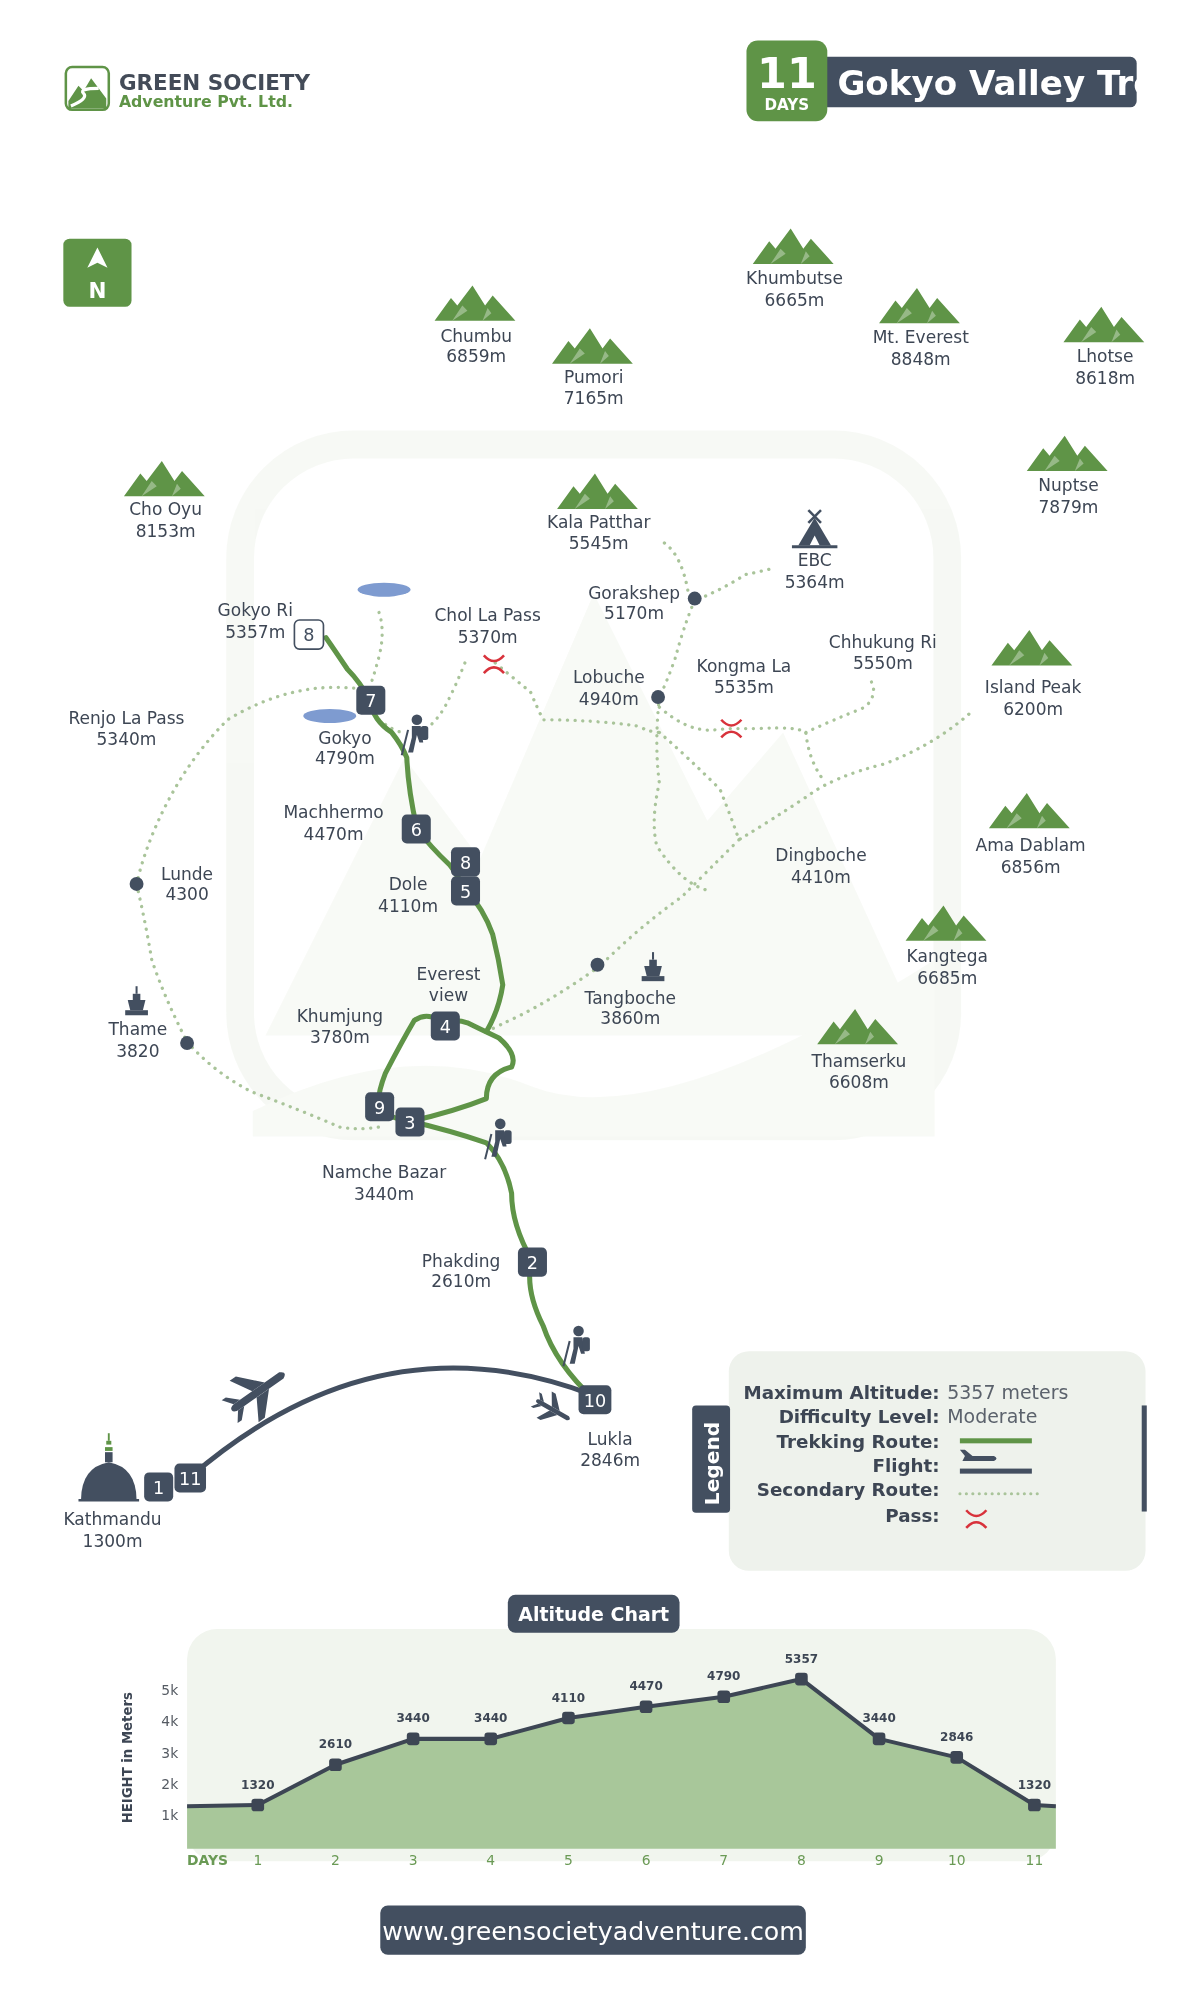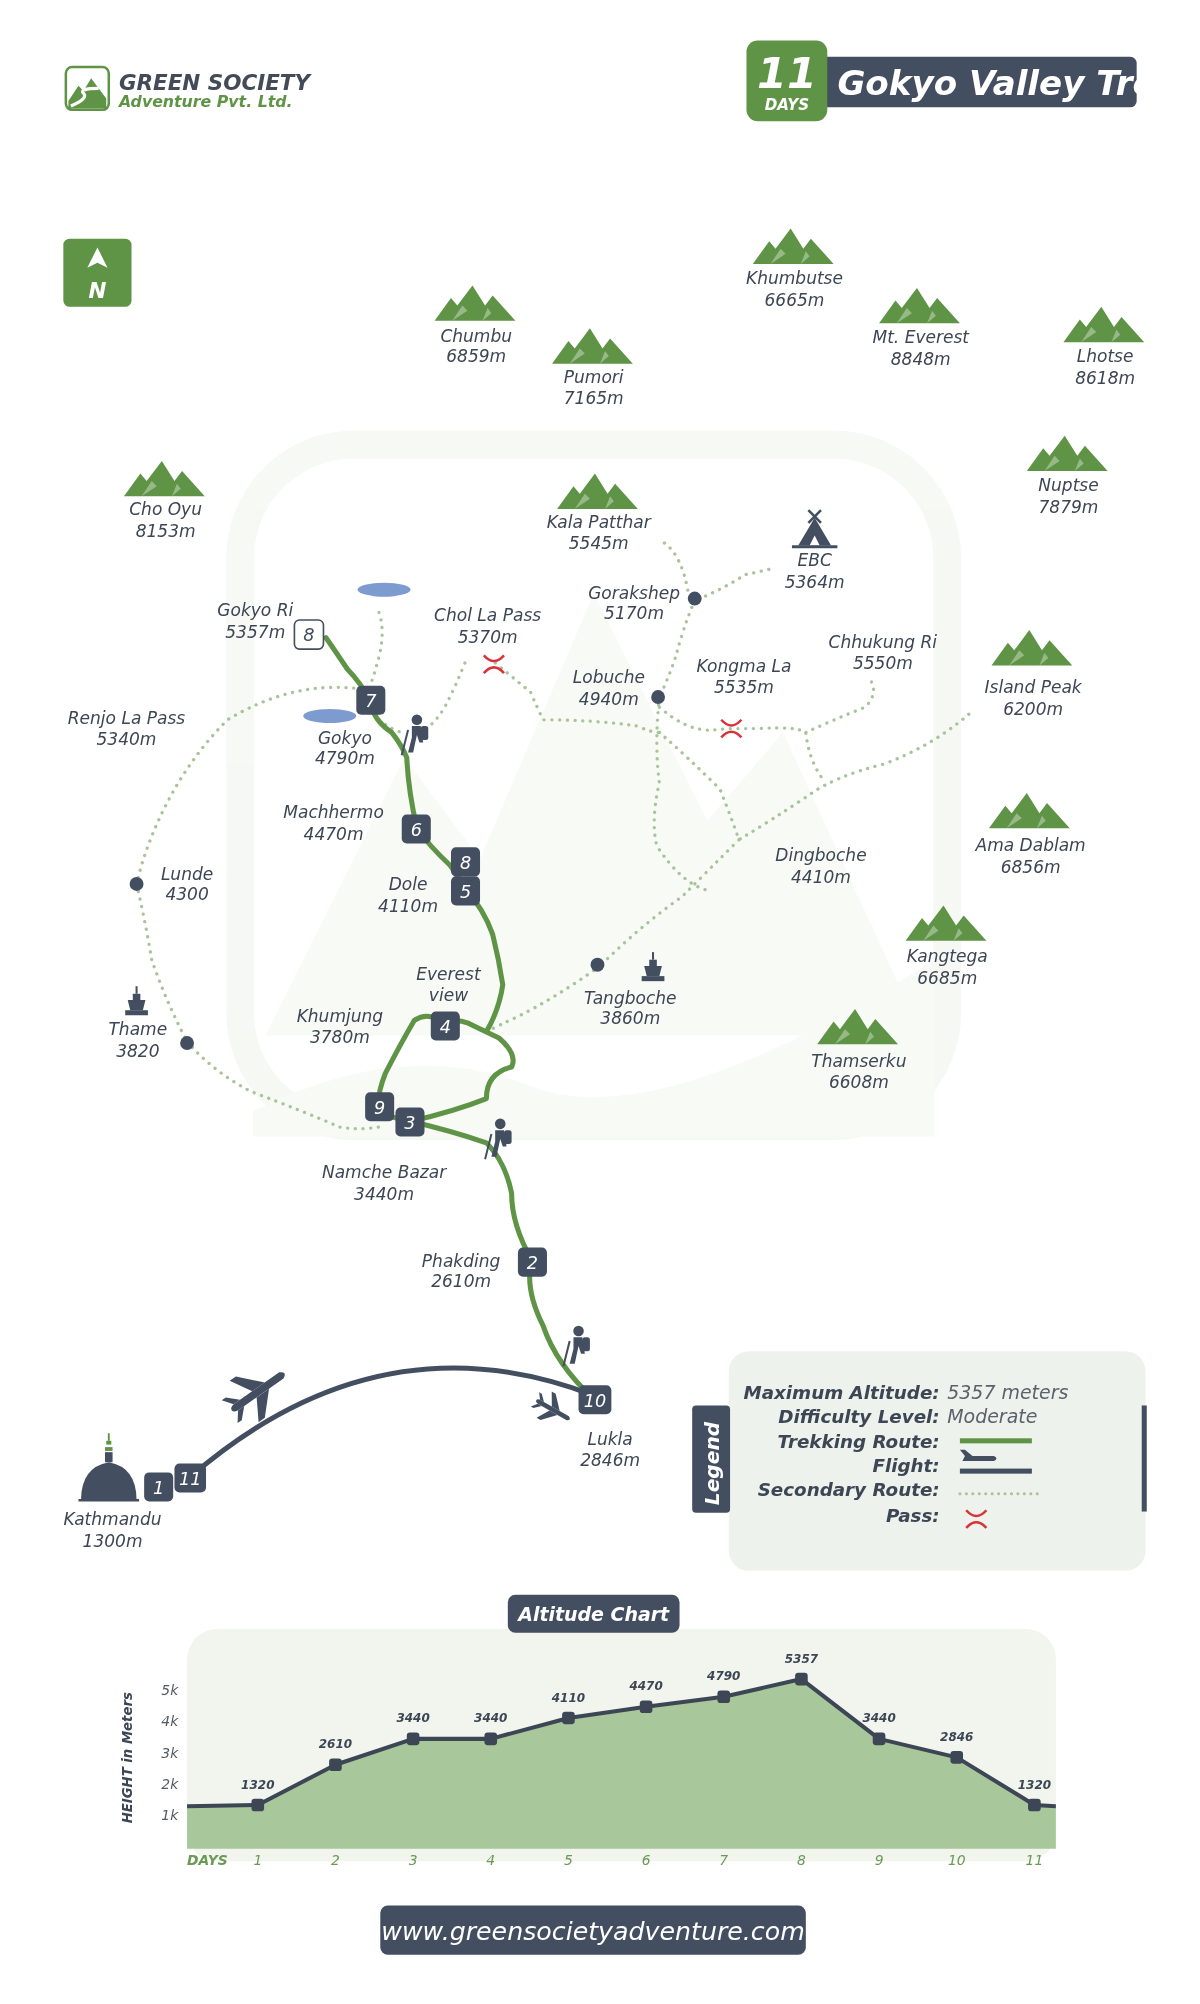--- a/index.html
+++ b/index.html
@@ -1,17 +1,17 @@
 <!DOCTYPE html>
 <html><head>
 <meta charset="utf-8">
 <style>
   html, body { margin:0; padding:0; background:#ffffff; }
   body { width:1200px; height:2004px; overflow:hidden; font-family:"DejaVu Sans", sans-serif; }
-  #stage { position:relative; width:1080px; height:2004px;font-style:italic; }
+  #stage { position:relative; width:1080px; height:2004px; }
   svg#map { position:absolute; left:0; top:0; width:1200px; height:2004px; }
   .lbl { font-family:"DejaVu Sans", sans-serif; font-size:13.5px; fill:#3d4654; text-anchor:middle; }
   .brand1 { font-family:"DejaVu Sans", sans-serif; font-weight:bold; font-size:17px; fill:#434b58; }
   .brand2 { font-family:"DejaVu Sans", sans-serif; font-weight:bold; font-size:12.5px; fill:#5f9447; }
   .title-txt { font-family:"DejaVu Sans", sans-serif; font-weight:bold; font-size:27px; fill:#ffffff; }
   .days-num { font-family:"DejaVu Sans", sans-serif; font-weight:bold; font-size:34px; fill:#ffffff; text-anchor:middle; }
   .days-lbl { font-family:"DejaVu Sans", sans-serif; font-weight:bold; font-size:12px; fill:#ffffff; text-anchor:middle; }
   .badge-txt { font-family:"DejaVu Sans", sans-serif; font-size:14px; fill:#ffffff; text-anchor:middle; }
   .lg-key { font-family:"DejaVu Sans", sans-serif; font-weight:bold; font-size:14.5px; fill:#3d4654; text-anchor:end; }
   .lg-val { font-family:"DejaVu Sans", sans-serif; font-size:15px; fill:#5b626c; }

